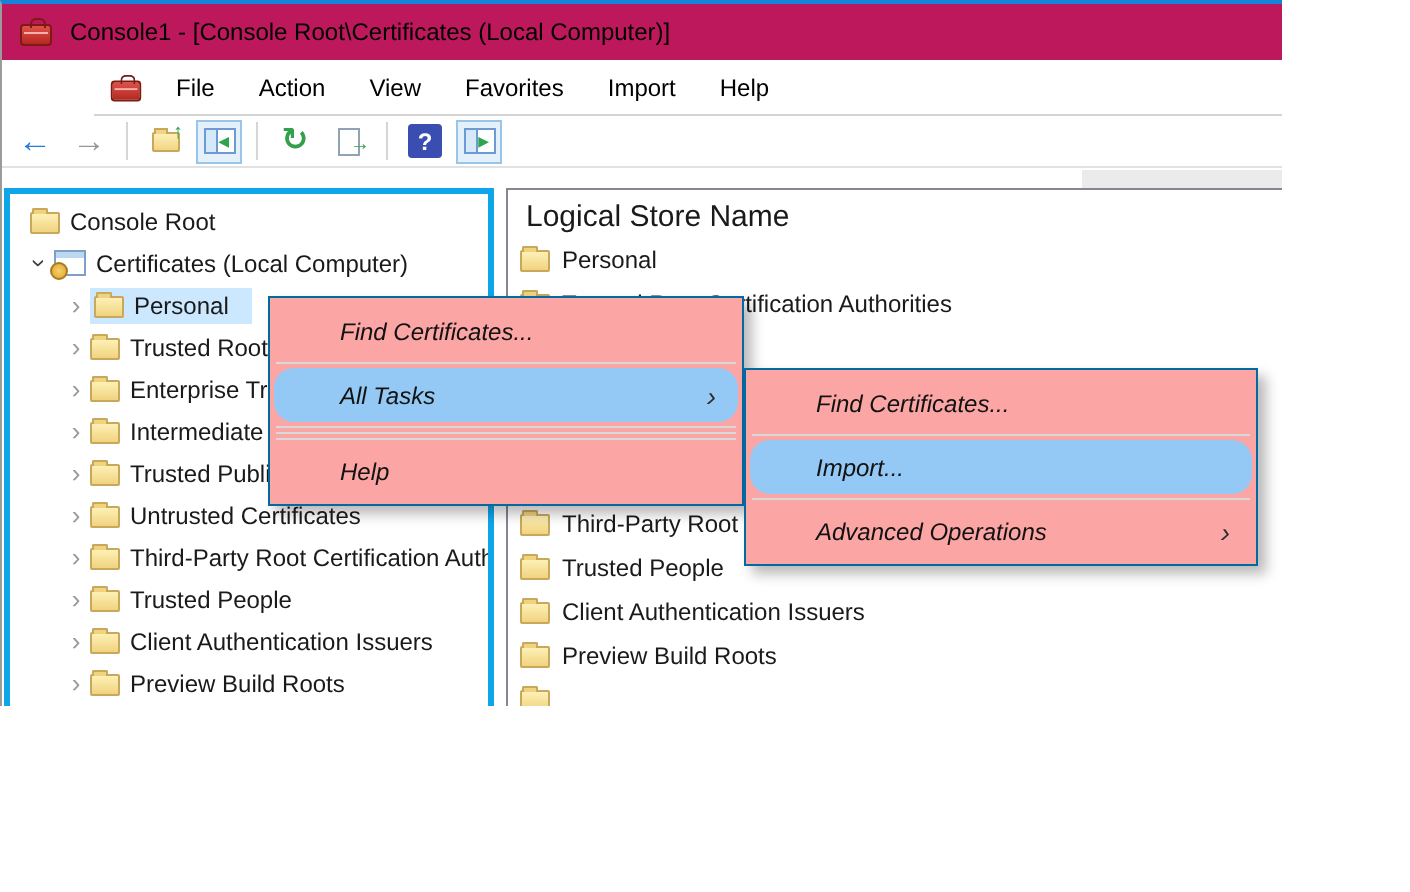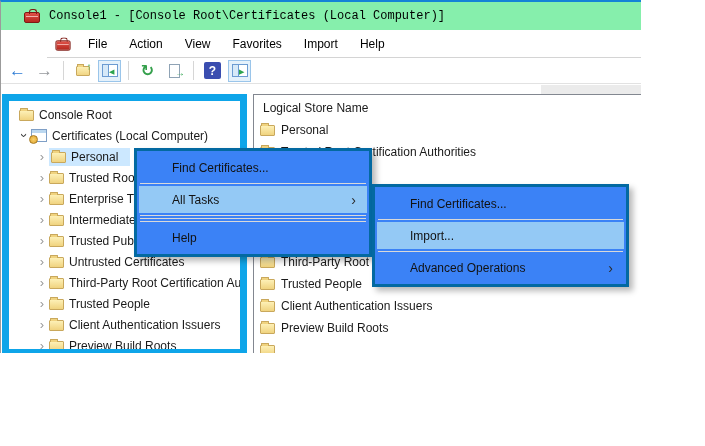--- a/index.html
+++ b/index.html
@@ -5,21 +5,21 @@
   * { margin:0; padding:0; box-sizing:border-box; }
   html,body { background:#fff; }
   body { font-family:"Liberation Sans","DejaVu Sans",sans-serif; color:#1a1a1a; }
   #canvas { position:relative; width:705px; height:446px; background:#fff; overflow:hidden; }
 
   
   .mmc-window { position:absolute; left:0; top:0; width:641px; height:353px; background:#fff;
     border-top:2px solid #1583d7; border-left:1px solid #9b9b9b; overflow:hidden; }
 
   
-  .titlebar { height:28px; display:flex; align-items:center; padding-left:23px; gap:9px; background:#86efac;font-family:Liberation Mono, monospace; }
+  .titlebar { height:28px; display:flex; align-items:center; padding-left:9px; gap:9px; background:#be185d; }
   .title-text { font-size:12px; color:#000; white-space:nowrap; }
 
   
   .toolbox { position:relative; width:16px; height:11px; background:linear-gradient(#e05249,#b5281f);
     border:1px solid #7e1a14; border-radius:2px; flex:none; margin-top:3px; }
   .toolbox::before { content:""; position:absolute; left:4px; top:-4px; width:6px; height:4px;
     border:1.5px solid #7e1a14; border-bottom:none; border-radius:3px 3px 0 0; }
   .toolbox::after { content:""; position:absolute; left:1px; top:3px; right:1px; height:1px; background:#f2b1ac; }
   .toolbox.small { transform:scale(0.95); }
 
@@ -46,21 +46,21 @@
     background:#f1d584; border:1px solid #c9a85c; border-bottom:none; }
   .minifolder .upmark { position:absolute; right:-3px; top:-6px; font-size:10px; font-weight:bold; color:#2ea44f; }
   .minidoc { position:relative; width:11px; height:14px; background:#fff; border:1px solid #8fa3b5; }
   .minidoc .sidearrow { position:absolute; right:-6px; bottom:-1px; font-size:10px; font-weight:bold; color:#2ea44f; }
   .paneicon { position:relative; width:16px; height:13px; background:#fff; border:1px solid #6b9bd2; display:flex; }
   .paneicon::before { content:""; width:5px; height:100%; background:#d6e9f8; border-right:1px solid #6b9bd2; }
   .paneicon .pg { position:absolute; right:2px; top:2px; font-size:7px; line-height:9px; color:#2ea44f; }
 
   
   .tree-pane { position:absolute; left:1px; top:92px; width:245px; height:262px; background:#fff;
-    border:7px solid #0ea5e9; overflow:hidden; padding-top:3px; }
+    border:3px solid #0ea5e9; overflow:hidden; padding-top:3px; }
   .details-pane { position:absolute; left:252px; top:92px; width:389px; height:262px; background:#fff;
     border:1px solid #828790; border-right:none; overflow:hidden; }
   .pane-fragment { position:absolute; left:540px; top:83px; width:101px; height:12px;
     background:#ebebeb; border-bottom:2px solid #a9adb2; }
 
   
   .trow { height:21px; display:flex; align-items:center; font-size:12px; white-space:nowrap; }
   .chev { width:14px; flex:none; text-align:center; font-size:13px; color:#9a9a9a; line-height:1; }
   .chev.exp { transform:rotate(90deg); color:#3c3c3c; }
   .lvl0 .chev { visibility:hidden; width:10px; }
@@ -71,32 +71,32 @@
   .fold::before { content:""; position:absolute; top:-3px; left:0; width:6px; height:2px;
     background:#f0d37f; border:1px solid #c9a85c; border-bottom:none; border-radius:1px 1px 0 0; }
   .certicon { position:relative; width:16px; height:13px; background:#fff; border:1px solid #7f9fc6; flex:none; }
   .certicon::before { content:""; position:absolute; left:0; top:0; right:0; height:3px; background:#bcd8f0; }
   .certicon::after { content:""; position:absolute; left:-3px; bottom:-3px; width:7px; height:7px;
     border-radius:50%; background:radial-gradient(#f7d06a,#e0a32e); border:1px solid #a87b22; }
   .tlabel { margin-left:5px; }
   .selwrap { display:flex; align-items:center; background:#cce8ff; padding:2px 12px 2px 2px; }
 
   
-  .dheader { height:22px; display:flex; align-items:center; padding-left:9px; font-size:12px; color:#1a1a1a; margin-top:2px; }
+  .dheader { height:22px; display:flex; align-items:center; padding-left:9px; font-size:15px; color:#1a1a1a; margin-top:2px; }
   .drow { height:22px; display:flex; align-items:center; padding-left:6px; font-size:12px; white-space:nowrap; }
   .drow .tlabel { margin-left:6px; }
 
   
-  .menu { position:absolute; background:#3b82f6; border:3px solid #0369a1; padding:3px 2px;
-    box-shadow:4px 4px 6px rgba(0,0,0,0.28); }
+  .menu { position:absolute; background:#fca5a5; border:1px solid #0369a1; padding:3px 2px;
+    box-shadow:4px 4px 6px rgba(0,0,0,0.28);font-style:italic; }
   .context-menu { left:133px; top:146px; width:238px; z-index:20; }
   .sub-menu { left:371px; top:182px; width:257px; z-index:21; }
   .mitem { position:relative; height:27px; display:flex; align-items:center; padding-left:33px; padding-right:26px;
     font-size:12px; color:#121212; }
-  .mitem.mhl { background:#94c9f5; }
+  .mitem.mhl { background:#94c9f5;border-radius:10px; }
   .marrow { position:absolute; right:11px; top:50%; transform:translateY(-50%); font-size:14px; color:#2b2b2b; }
   .msep { height:1px; background:#d9d9d9; margin:2px 1px; }
 </style>
 </head>
 <body>
 
 <div id="canvas">
   <div class="mmc-window">
 
     <div class="titlebar">

